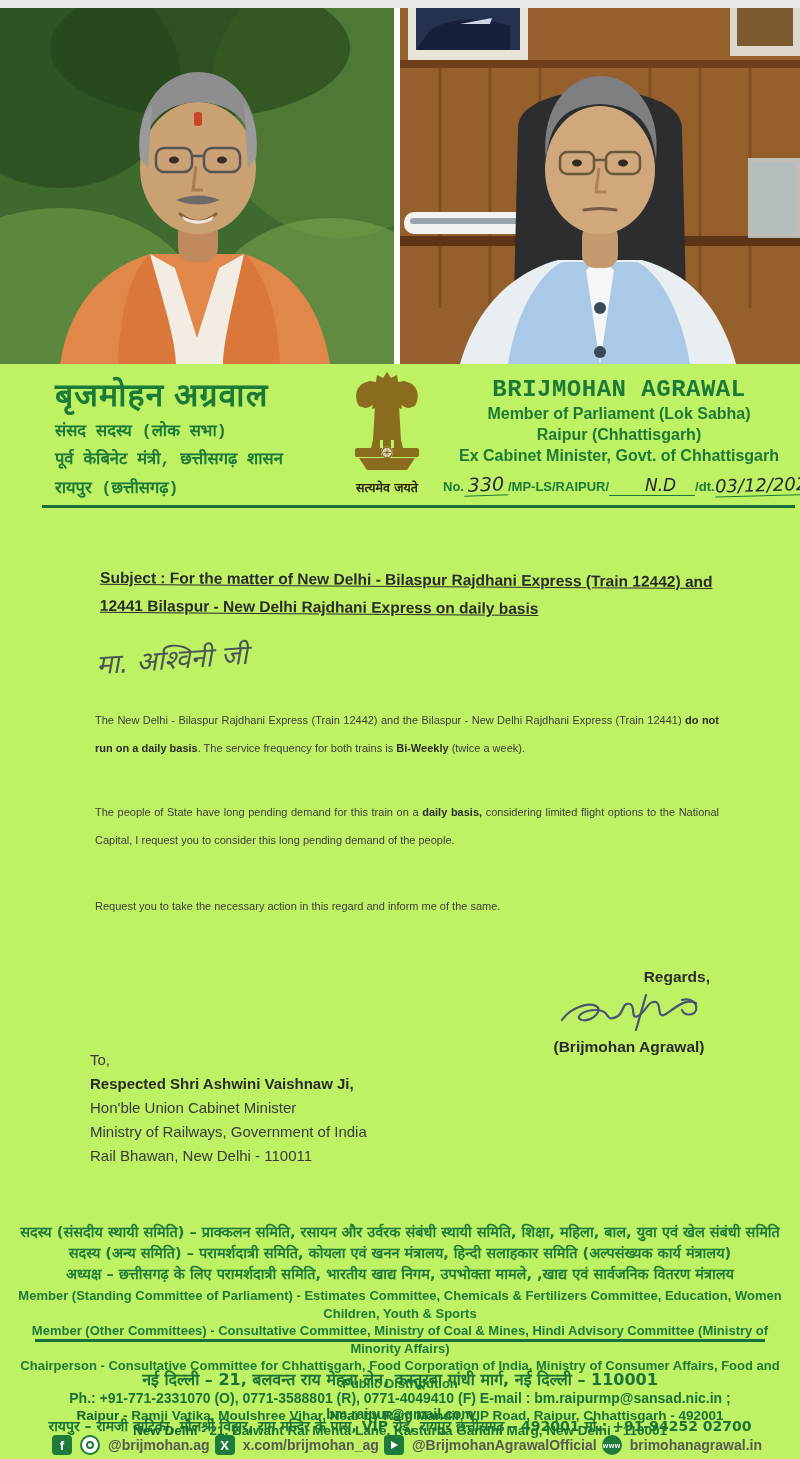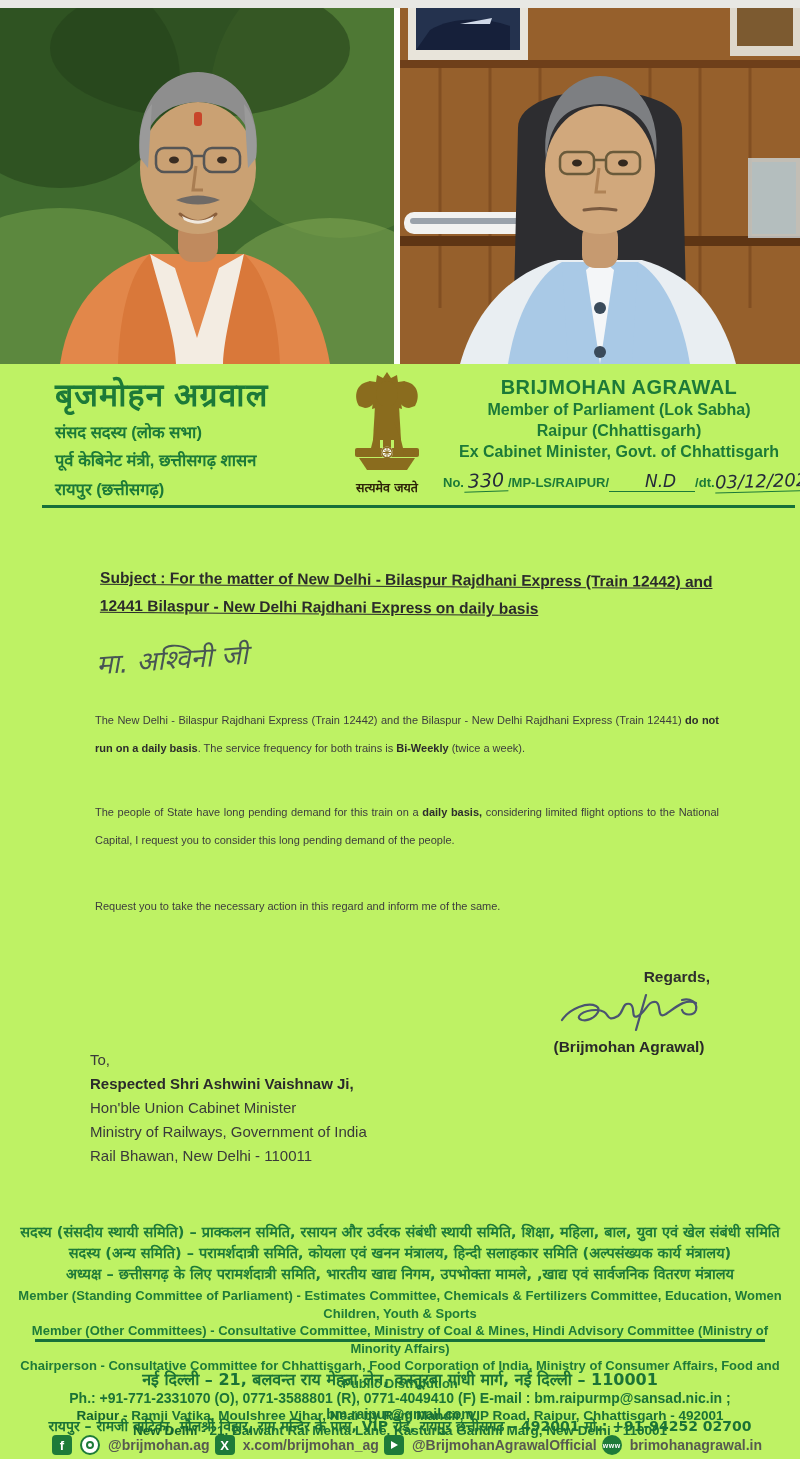--- a/index.html
+++ b/index.html
@@ -11,25 +11,25 @@
   }
   
   .photos { position:absolute; top:0; left:0; width:800px; height:356px; display:flex; background:#fff; }
   .photo-left { width:394px; height:356px; }
   .photo-gap { width:6px; height:356px; background:#fdfdfb; }
   .photo-right { flex:1; height:356px; }
   .photos svg { display:block; width:100%; height:100%; }
   
   .lh-left { position:absolute; left:55px; top:364px; color:#1c7a38; }
   .lh-hindi-name { font-size:32px; font-weight:bold; letter-spacing:1px; }
-  .lh-hindi-line { font-size:16.5px; font-weight:bold; margin-top:6px; line-height:1.35; }
+  .lh-hindi-line { font-size:16.5px; font-weight:bold; margin-top:6px; line-height:1.35;font-family:Liberation Mono, monospace; }
   .emblem-wrap { position:absolute; left:341px; top:362px; width:92px; text-align:center; }
   .emblem-caption { font-size:12.5px; font-weight:bold; color:#2e2408; margin-top:1px; font-family:"DejaVu Sans",sans-serif; }
   .lh-right { position:absolute; left:443px; top:368px; width:352px; text-align:center; color:#1c7a38; }
-  .lh-en-name { font-size:20px; font-weight:bold; letter-spacing:0.5px; font-family:Liberation Sans, sans-serif; }
+  .lh-en-name { font-size:24px; font-weight:bold; letter-spacing:0.5px; font-family:Liberation Mono, monospace; }
   .lh-en-line { font-size:16px; font-weight:bold; line-height:21px; }
   .ref-line { margin-top:7px; text-align:left; font-size:13px; font-weight:bold; white-space:nowrap; color:#1c7a38; }
   .hand { font-family:"DejaVu Sans",sans-serif; font-style:italic; color:#252a3a; font-weight:normal; }
   .hand-no { display:inline-block; min-width:44px; text-align:center; font-size:19px; border-bottom:1.5px solid #1c7a38; transform:rotate(-2deg); }
   .hand-mid { display:inline-block; min-width:86px; text-align:center; font-size:17px; border-bottom:1.5px solid #1c7a38;padding-left:17px; }
   .hand-date { display:inline-block; min-width:110px; text-align:left; font-size:18px; border-bottom:1.5px solid #1c7a38; transform:rotate(-1.5deg); }
   .lh-divider { position:absolute; left:42px; right:5px; top:497px; height:3px; background:#17703a; }
   
   .subject { position:absolute; left:100px; top:558px; width:618px; font-size:15.5px; font-weight:bold;
     color:#2b2b2b; text-decoration:underline; line-height:28px; transform:rotate(0.4deg); }

